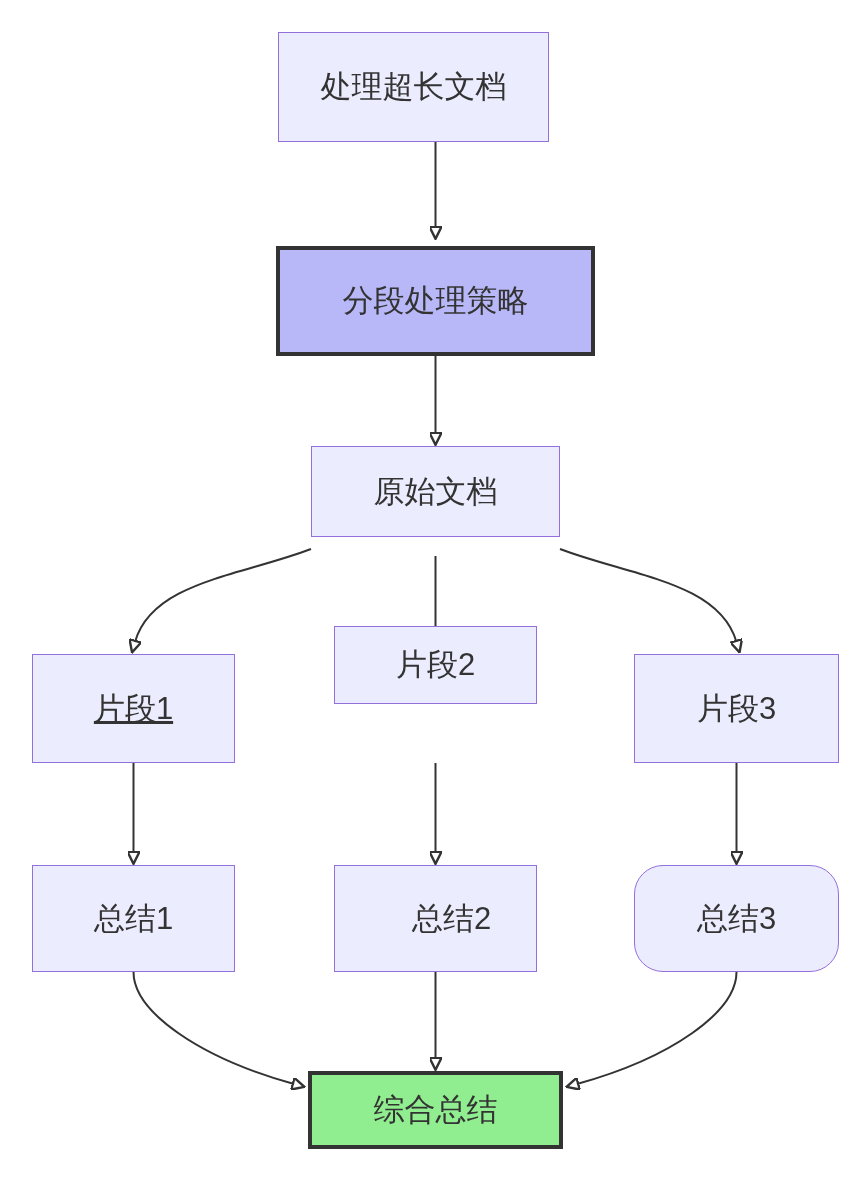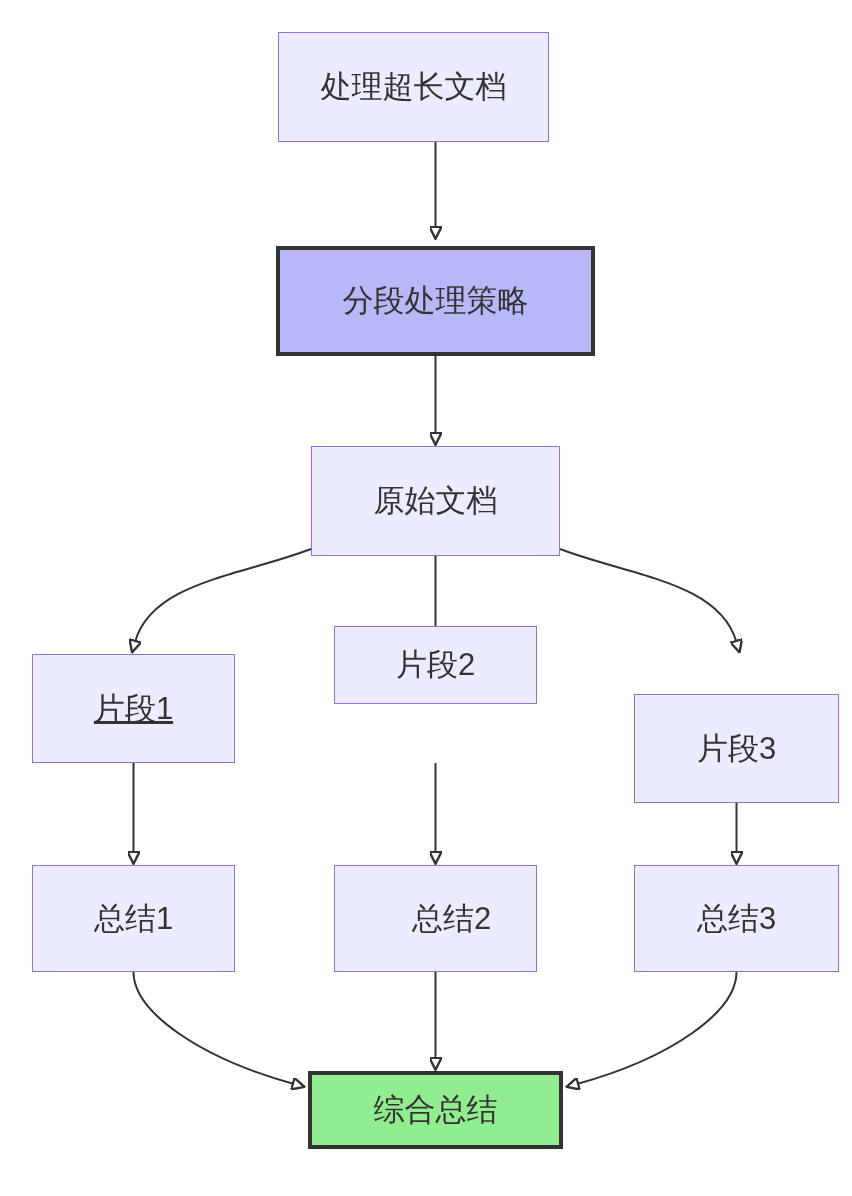--- a/index.html
+++ b/index.html
@@ -70,29 +70,29 @@
     <path d="M736.5,763 L736.5,853" marker-end="url(#arrow)"></path>
     <path d="M133.5,972 C133.5,1012 200,1058 294,1084" marker-end="url(#arrow)"></path>
     <path d="M435.5,972 L435.5,1059" marker-end="url(#arrow)"></path>
     <path d="M736.5,972 C736.5,1012 671,1058 577,1084" marker-end="url(#arrow)"></path>
   </svg>
 
   <div class="node default" style="left:278px; top:32px; width:271px; height:110px;">处理超长文档</div>
 
   <div class="node highlight-purple" style="left:276px; top:246px; width:319px; height:110px;">分段处理策略</div>
 
-  <div class="node default" style="left:311px; top:446px; width:249px; height:110px;">原始文档</div>
+  <div class="node default" style="left:311px; top:446px; width:249px; height:91px;">原始文档</div>
 
   <div class="node default" style="left:32px; top:654px; width:203px; height:109px;text-decoration:underline;">片段1</div>
 
   <div class="node default" style="left:334px; top:626px; width:203px; height:78px;">片段2</div>
 
-  <div class="node default" style="left:634px; top:654px; width:205px; height:109px;margin-top:40px;">片段3</div>
+  <div class="node default" style="left:634px; top:654px; width:205px; height:109px;">片段3</div>
 
   <div class="node default" style="left:32px; top:865px; width:203px; height:107px;">总结1</div>
 
   <div class="node default" style="left:334px; top:865px; width:203px; height:107px;padding-left:32px;">总结2</div>
 
-  <div class="node default" style="left:634px; top:865px; width:205px; height:107px;">总结3</div>
+  <div class="node default" style="left:634px; top:865px; width:205px; height:107px;border-radius:29px;">总结3</div>
 
   <div class="node highlight-green" style="left:308px; top:1071px; width:255px; height:78px;">综合总结</div>
 
 </div>
 
 </body></html>

